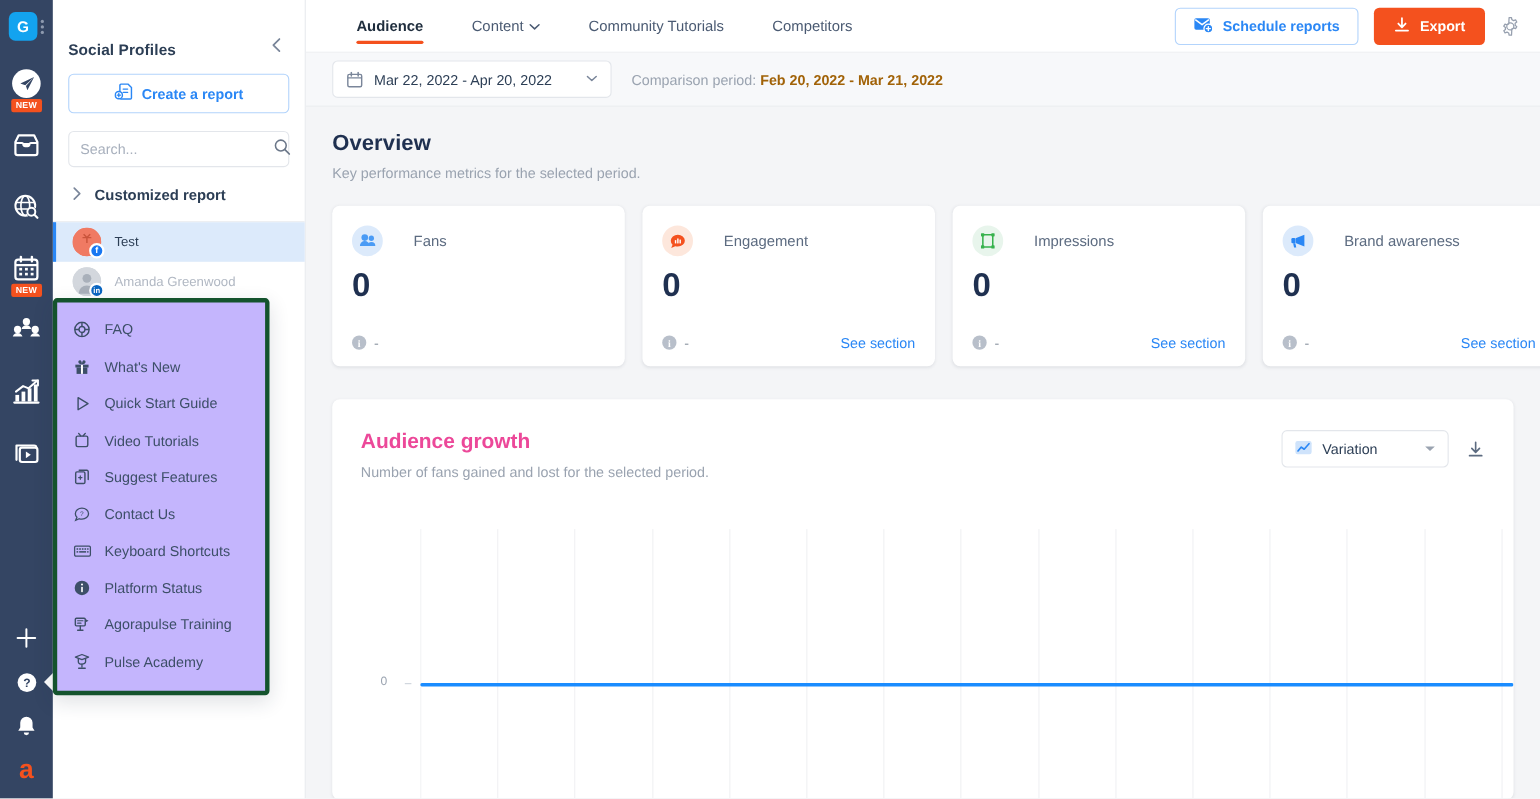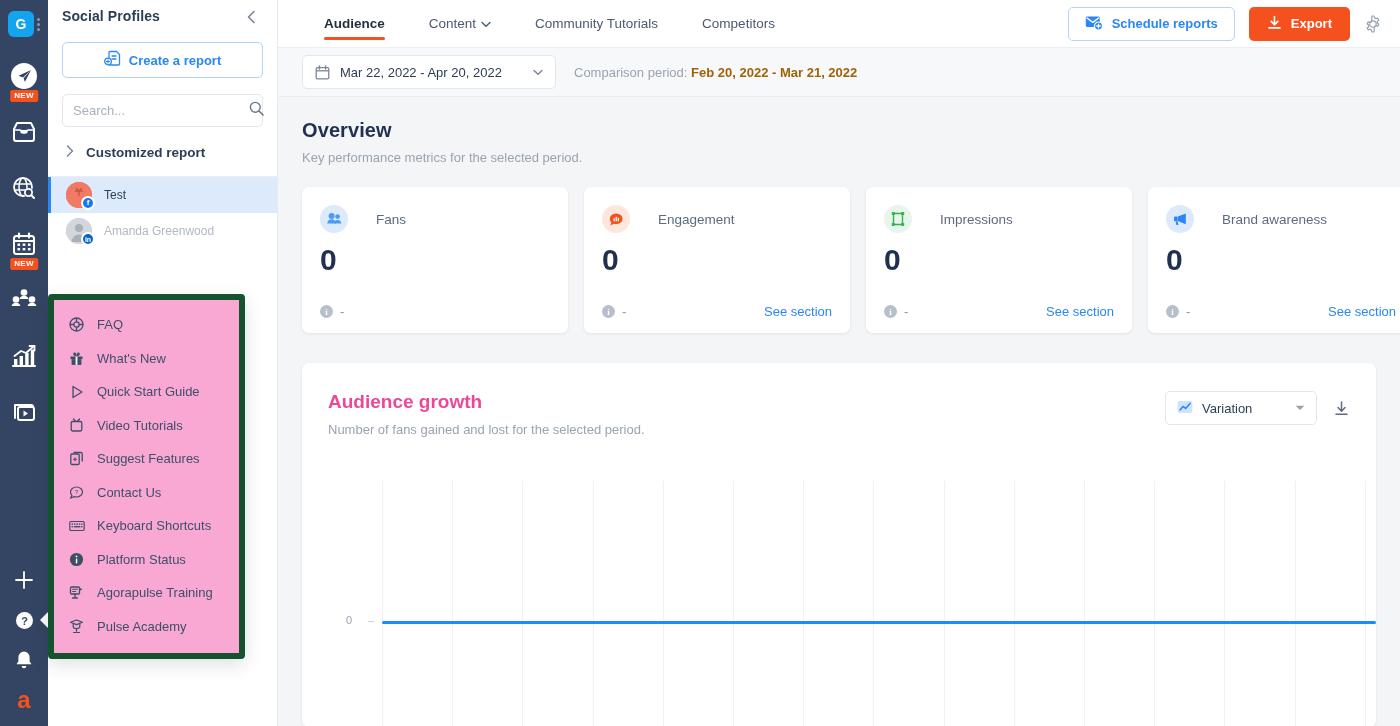--- a/index.html
+++ b/index.html
@@ -56,22 +56,22 @@
   }
   .a-logo { color: #f4511e; font-size: 24px; font-weight: bold; line-height: 1; }
 
   
   .sidebar {
     width: 230px; flex: 0 0 230px; height: 726px;
     background: #fff; border-right: 1px solid #e8eaee;
     position: relative; z-index: 20;
   }
   .sb-head {
-    display: flex; align-items: flex-start; justify-content: space-between;
-    padding: 8px 16px 10px 14px;
+    display: flex; align-items: flex-end; justify-content: space-between;
+    padding: 32px 16px 10px 14px;
   }
   .sb-title { font-size: 14px; font-weight: bold; color: #2c3e55; letter-spacing: .1px; }
   .sb-collapse { color: #7a869a; font-size: 15px; line-height: 1; padding: 2px 4px; }
   .create-btn {
     margin: 4px 14px 0 14px; height: 36px;
     border: 1px solid #b3d4fc; border-radius: 5px;
     color: #2a87f5; background: #fff;
     font-size: 13px; font-weight: bold;
     display: flex; align-items: center; justify-content: center; gap: 8px;
   }
@@ -108,23 +108,23 @@
     border: 2px solid #fff; display: flex; align-items: center; justify-content: center;
     font-size: 8px; color: #fff; font-weight: bold; line-height: 1;
   }
   .net.fb { background: #1877f2; }
   .net.li { background: #0a66c2; }
   .profile-name { font-size: 12px; color: #2c3e55; }
   .profile-row.dim .profile-name { color: #b1b8c3; }
 
   
   .help-menu {
-    position: absolute; left: 48px; top: 294px;
+    position: absolute; left: 48px; top: 271px;
     width: 197px;
-    background: #f9a8d4; border: 6px solid #14532d;
+    background: #c4b5fd; border: 4px solid #14532d;
     border-radius: 4px;
     box-shadow: 0 6px 18px rgba(31,45,61,.14);
     padding: 8px 0 10px 0; z-index: 60;
   }
   .help-item {
     display: flex; align-items: center; gap: 12px;
     height: 33.5px; padding: 0 14px;
     font-size: 13px; color: #3d4f68;
   }
   .help-item .hi-icon {

